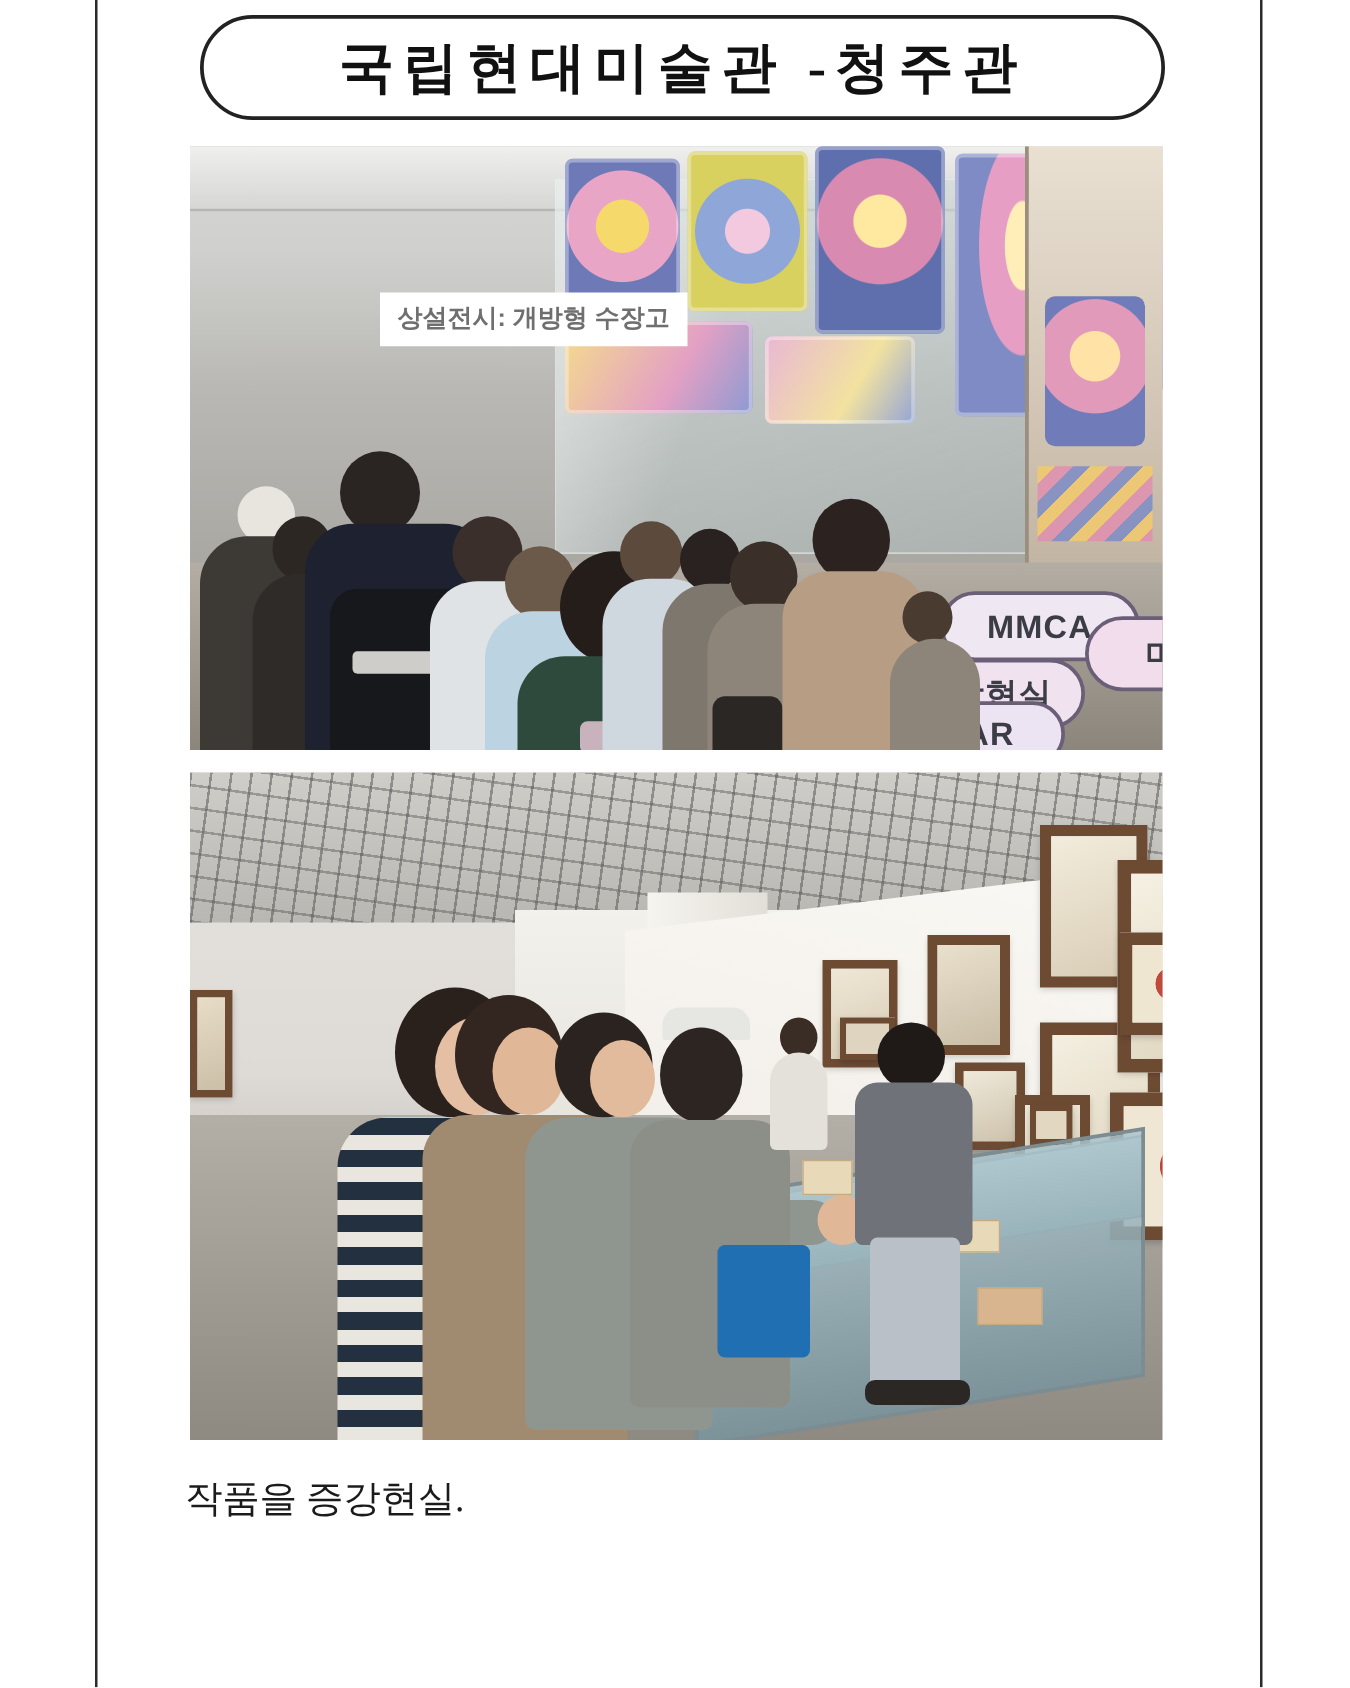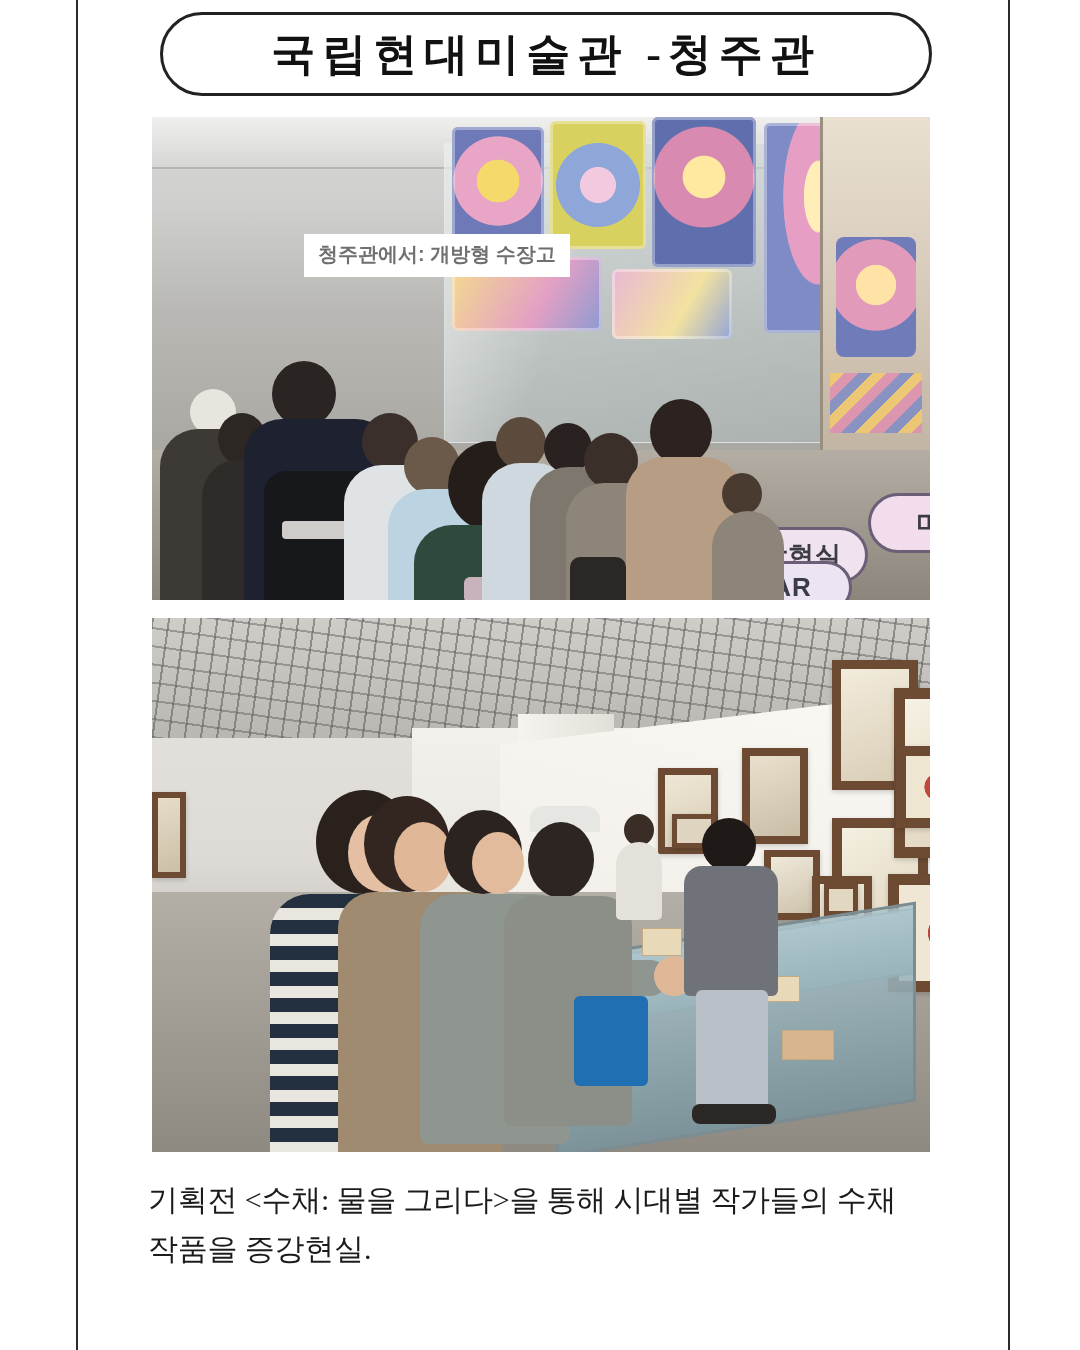--- a/index.html
+++ b/index.html
@@ -237,20 +237,21 @@
     <div class="p1-art a6"></div>
     <div class="p1-art a7"></div>
 
     <div class="p1-right-panel">
       <div class="p1-rp-shape"></div>
       <div class="p1-rp-zig"></div>
     </div>
 
     <div class="p1-floor"></div>
 
+    <div class="bubble b1">MMCA</div>
     <div class="bubble b2">미술</div>
     <div class="bubble b3">증강현실</div>
     <div class="bubble b4">AR</div>
     <div class="bubble b5">품</div>
 
     <div class="person" style="left:2px;top:272px;">
       <div class="head" style="left:36px;top:0;width:46px;height:46px;background:#e8e5df;"></div>
       <div class="body" style="left:6px;top:40px;width:104px;height:180px;background:#3d3a36;"></div>
     </div>
     <div class="person" style="left:56px;top:296px;">
@@ -292,21 +293,21 @@
     <div class="person" style="left:472px;top:282px;">
       <div class="head" style="left:26px;top:0;width:62px;height:66px;background:#2c2320;"></div>
       <div class="body" style="left:2px;top:58px;width:116px;height:200px;background:#b79d84;"></div>
 
     </div>
     <div class="person" style="left:560px;top:356px;">
       <div class="head" style="left:10px;top:0;width:40px;height:42px;background:#4a3b31;"></div>
       <div class="body" style="left:0;top:38px;width:72px;height:120px;background:#8d857a;"></div>
     </div>
 
-    <div class="caption cap-1">청주관에서: 개방형 수장고</div>
+    <div class="caption cap-1">상설전시: 개방형 수장고</div>
   </div>
 
   <div class="photo photo-2">
     <div class="p2-bg"></div>
     <div class="p2-ceil"></div>
     <div class="p2-wall-far"></div>
     <div class="p2-col"></div>
     <div class="p2-wall-right"></div>
     <div class="p2-floor"></div>
 
@@ -385,17 +386,16 @@
     <div class="person" style="left:492px;top:200px;">
       <div class="head" style="left:58px;top:0;width:54px;height:54px;background:#1f1a18;"></div>
       <div class="body" style="left:40px;top:48px;width:94px;height:130px;background:#6f7279;border-radius:18px 18px 6px 6px;"></div>
       <div class="body" style="left:52px;top:172px;width:72px;height:120px;background:#b9c0c7;border-radius:6px;"></div>
       <div class="body" style="left:48px;top:286px;width:84px;height:20px;background:#2a2724;border-radius:8px;"></div>
     </div>
 
   </div>
 
   <div class="body-text">
-    <div>기획전 &lt;수채: 물을 그리다&gt;을 통해 시대별 작가들의 수채</div>
     <div>작품을 증강현실.</div>
   </div>
 
 </div>
 
 </body></html>

